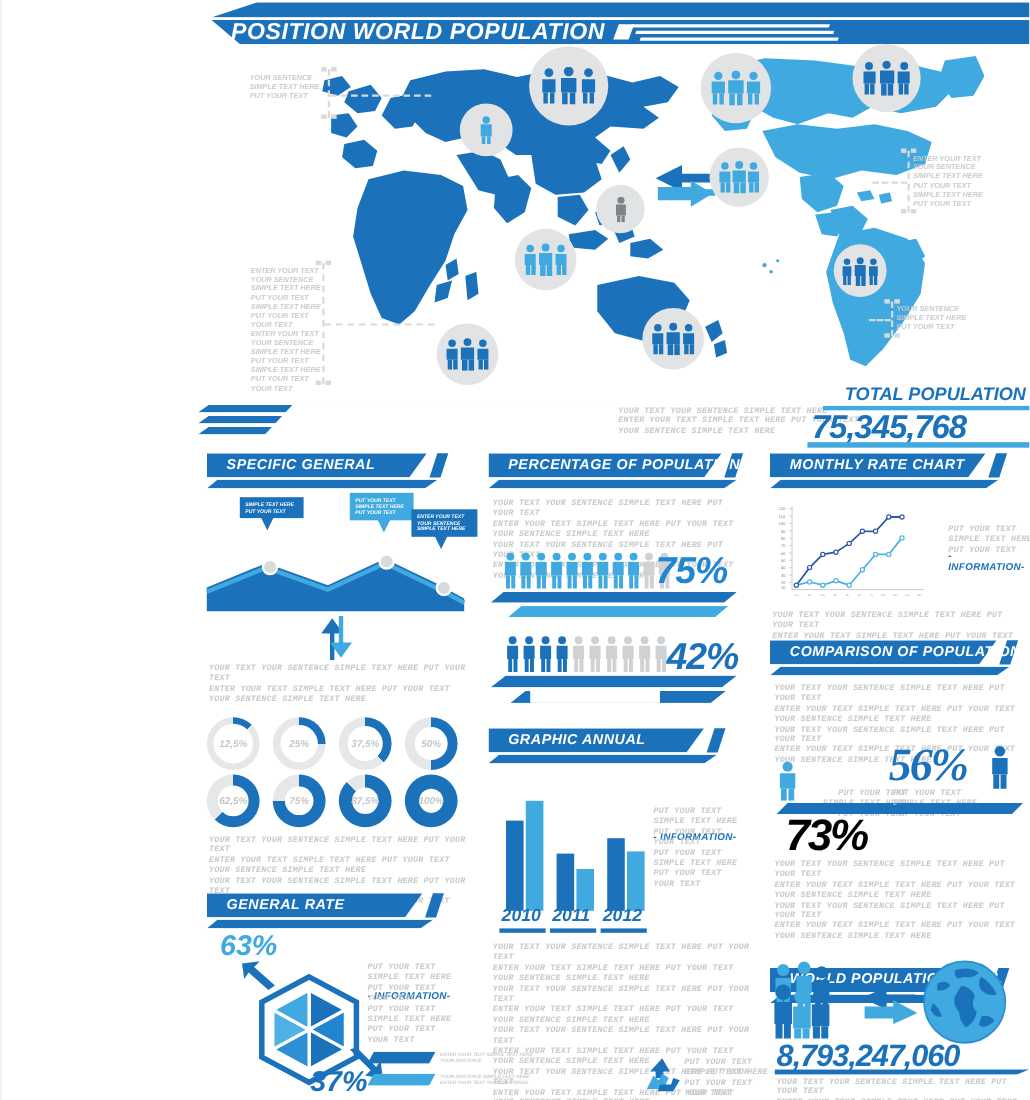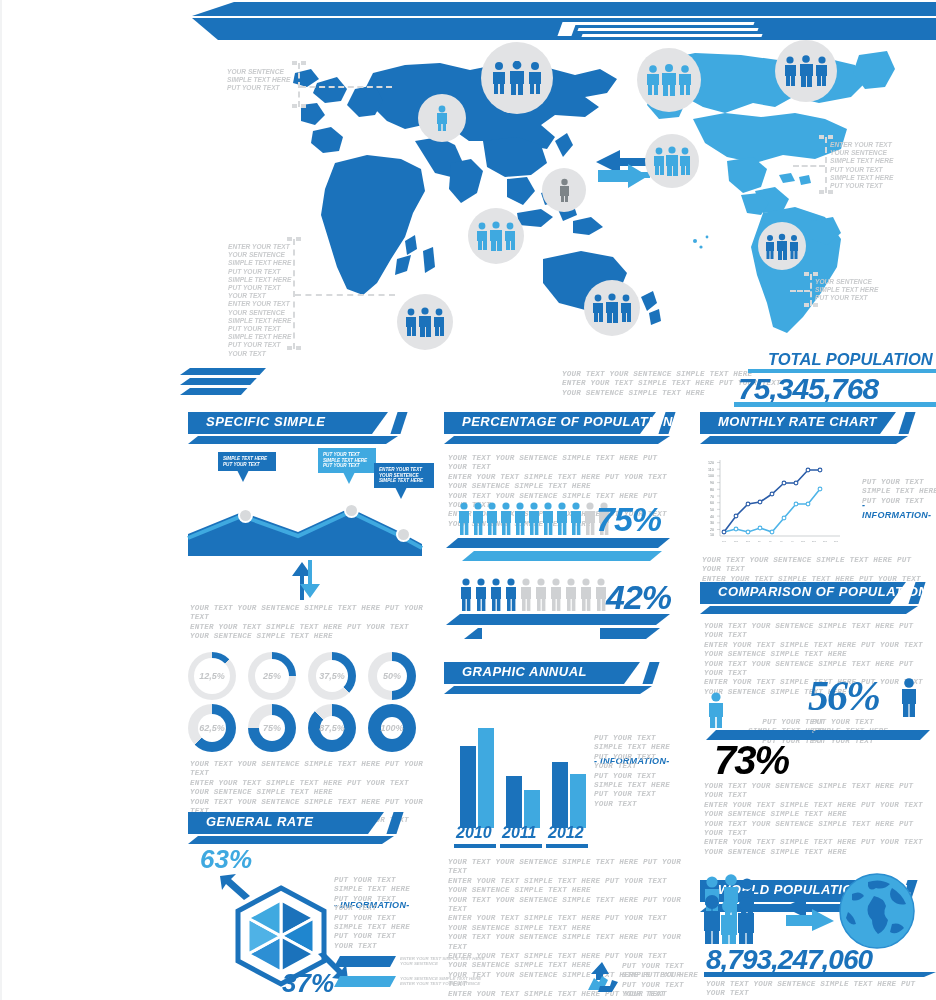--- a/index.html
+++ b/index.html
@@ -41,20 +41,22 @@
   .yr{position:absolute;color:#1b72bb;font-weight:bold;font-style:italic;font-size:16px;}
 </style>
 </head>
 <body>
 
 <div class="abs" style="left:192px;top:2px;width:744px;height:38px;">
   <div class="abs" style="left:0;top:0;width:744px;height:14px;background:#1b72bb;
        clip-path:polygon(42px 0,100% 0,100% 100%,0 100%);"></div>
   <div class="abs" style="left:0;top:16px;width:744px;height:22px;background:#1b72bb;
        clip-path:polygon(0 0,100% 0,100% 100%,26px 100%);"></div>
+  <div class="abs" style="left:18px;top:16px;color:#fff;font-size:21px;font-weight:bold;font-style:italic;
+              letter-spacing:.5px;line-height:22px;">POSITION WORLD POPULATION</div>
   <div class="abs" style="left:368px;top:20px;width:14px;height:14px;background:#fff;transform:skewX(-20deg);"></div>
   <div class="abs" style="left:382px;top:20px;width:180px;height:3px;background:#fff;transform:skewX(-20deg);"></div>
   <div class="abs" style="left:386px;top:26px;width:180px;height:3px;background:#fff;transform:skewX(-20deg);"></div>
   <div class="abs" style="left:390px;top:32px;width:180px;height:3px;background:#fff;transform:skewX(-20deg);"></div>
 </div>
 
 <svg class="abs" style="left:255px;top:45px;" width="640" height="300" viewBox="0 0 640 300">
   <g fill="#1b72bb">
 
     <path d="M118 28 L150 20 L185 18 L215 25 L240 20 L268 28 L290 22 L320 30 L345 24 L362 34
@@ -341,21 +343,21 @@
 ENTER YOUR TEXT SIMPLE TEXT HERE PUT YOUR TEXT
 YOUR SENTENCE SIMPLE TEXT HERE</div>
 <div class="abs bignum" style="left:768px;top:350px;font-size:16.5px;">TOTAL POPULATION</div>
 <div class="abs" style="left:748px;top:369px;width:188px;height:4px;background:#3fa9e0;"></div>
 <div class="abs bignum" style="left:738px;top:372px;font-size:30px;letter-spacing:-1px;">75,345,768</div>
 <div class="abs" style="left:734px;top:402px;width:202px;height:5px;background:#3fa9e0;"></div>
 
 <div class="banner" style="left:188px;top:412px;width:228px;">
   <div class="bshape" style="width:200px;"></div>
   <div class="bslash" style="left:206px;"></div>
-  <div class="btitle">SPECIFIC SIMPLE</div>
+  <div class="btitle">SPECIFIC GENERAL</div>
   <div class="bshape2" style="width:210px;"></div>
 </div>
 
 <svg class="abs" style="left:186px;top:498px;" width="238" height="58" viewBox="0 0 238 58">
   <path d="M2 36 L56 14 L112 34 L164 10 L210 32 L236 46 L236 58 L2 58 Z" fill="#1b72bb"></path>
   <polyline points="2,40 56,18 112,38 164,14 210,36 236,50" fill="none" stroke="#3fa9e0" stroke-width="4"></polyline>
 </svg>
 <div class="abs" style="left:238px;top:508px;width:11px;height:11px;border-radius:50%;background:#d8dadc;border:2px solid #fff;"></div>
 <div class="abs" style="left:344px;top:503px;width:11px;height:11px;border-radius:50%;background:#d8dadc;border:2px solid #fff;"></div>
 <div class="abs" style="left:396px;top:527px;width:11px;height:11px;border-radius:50%;background:#d8dadc;border:2px solid #fff;"></div>

